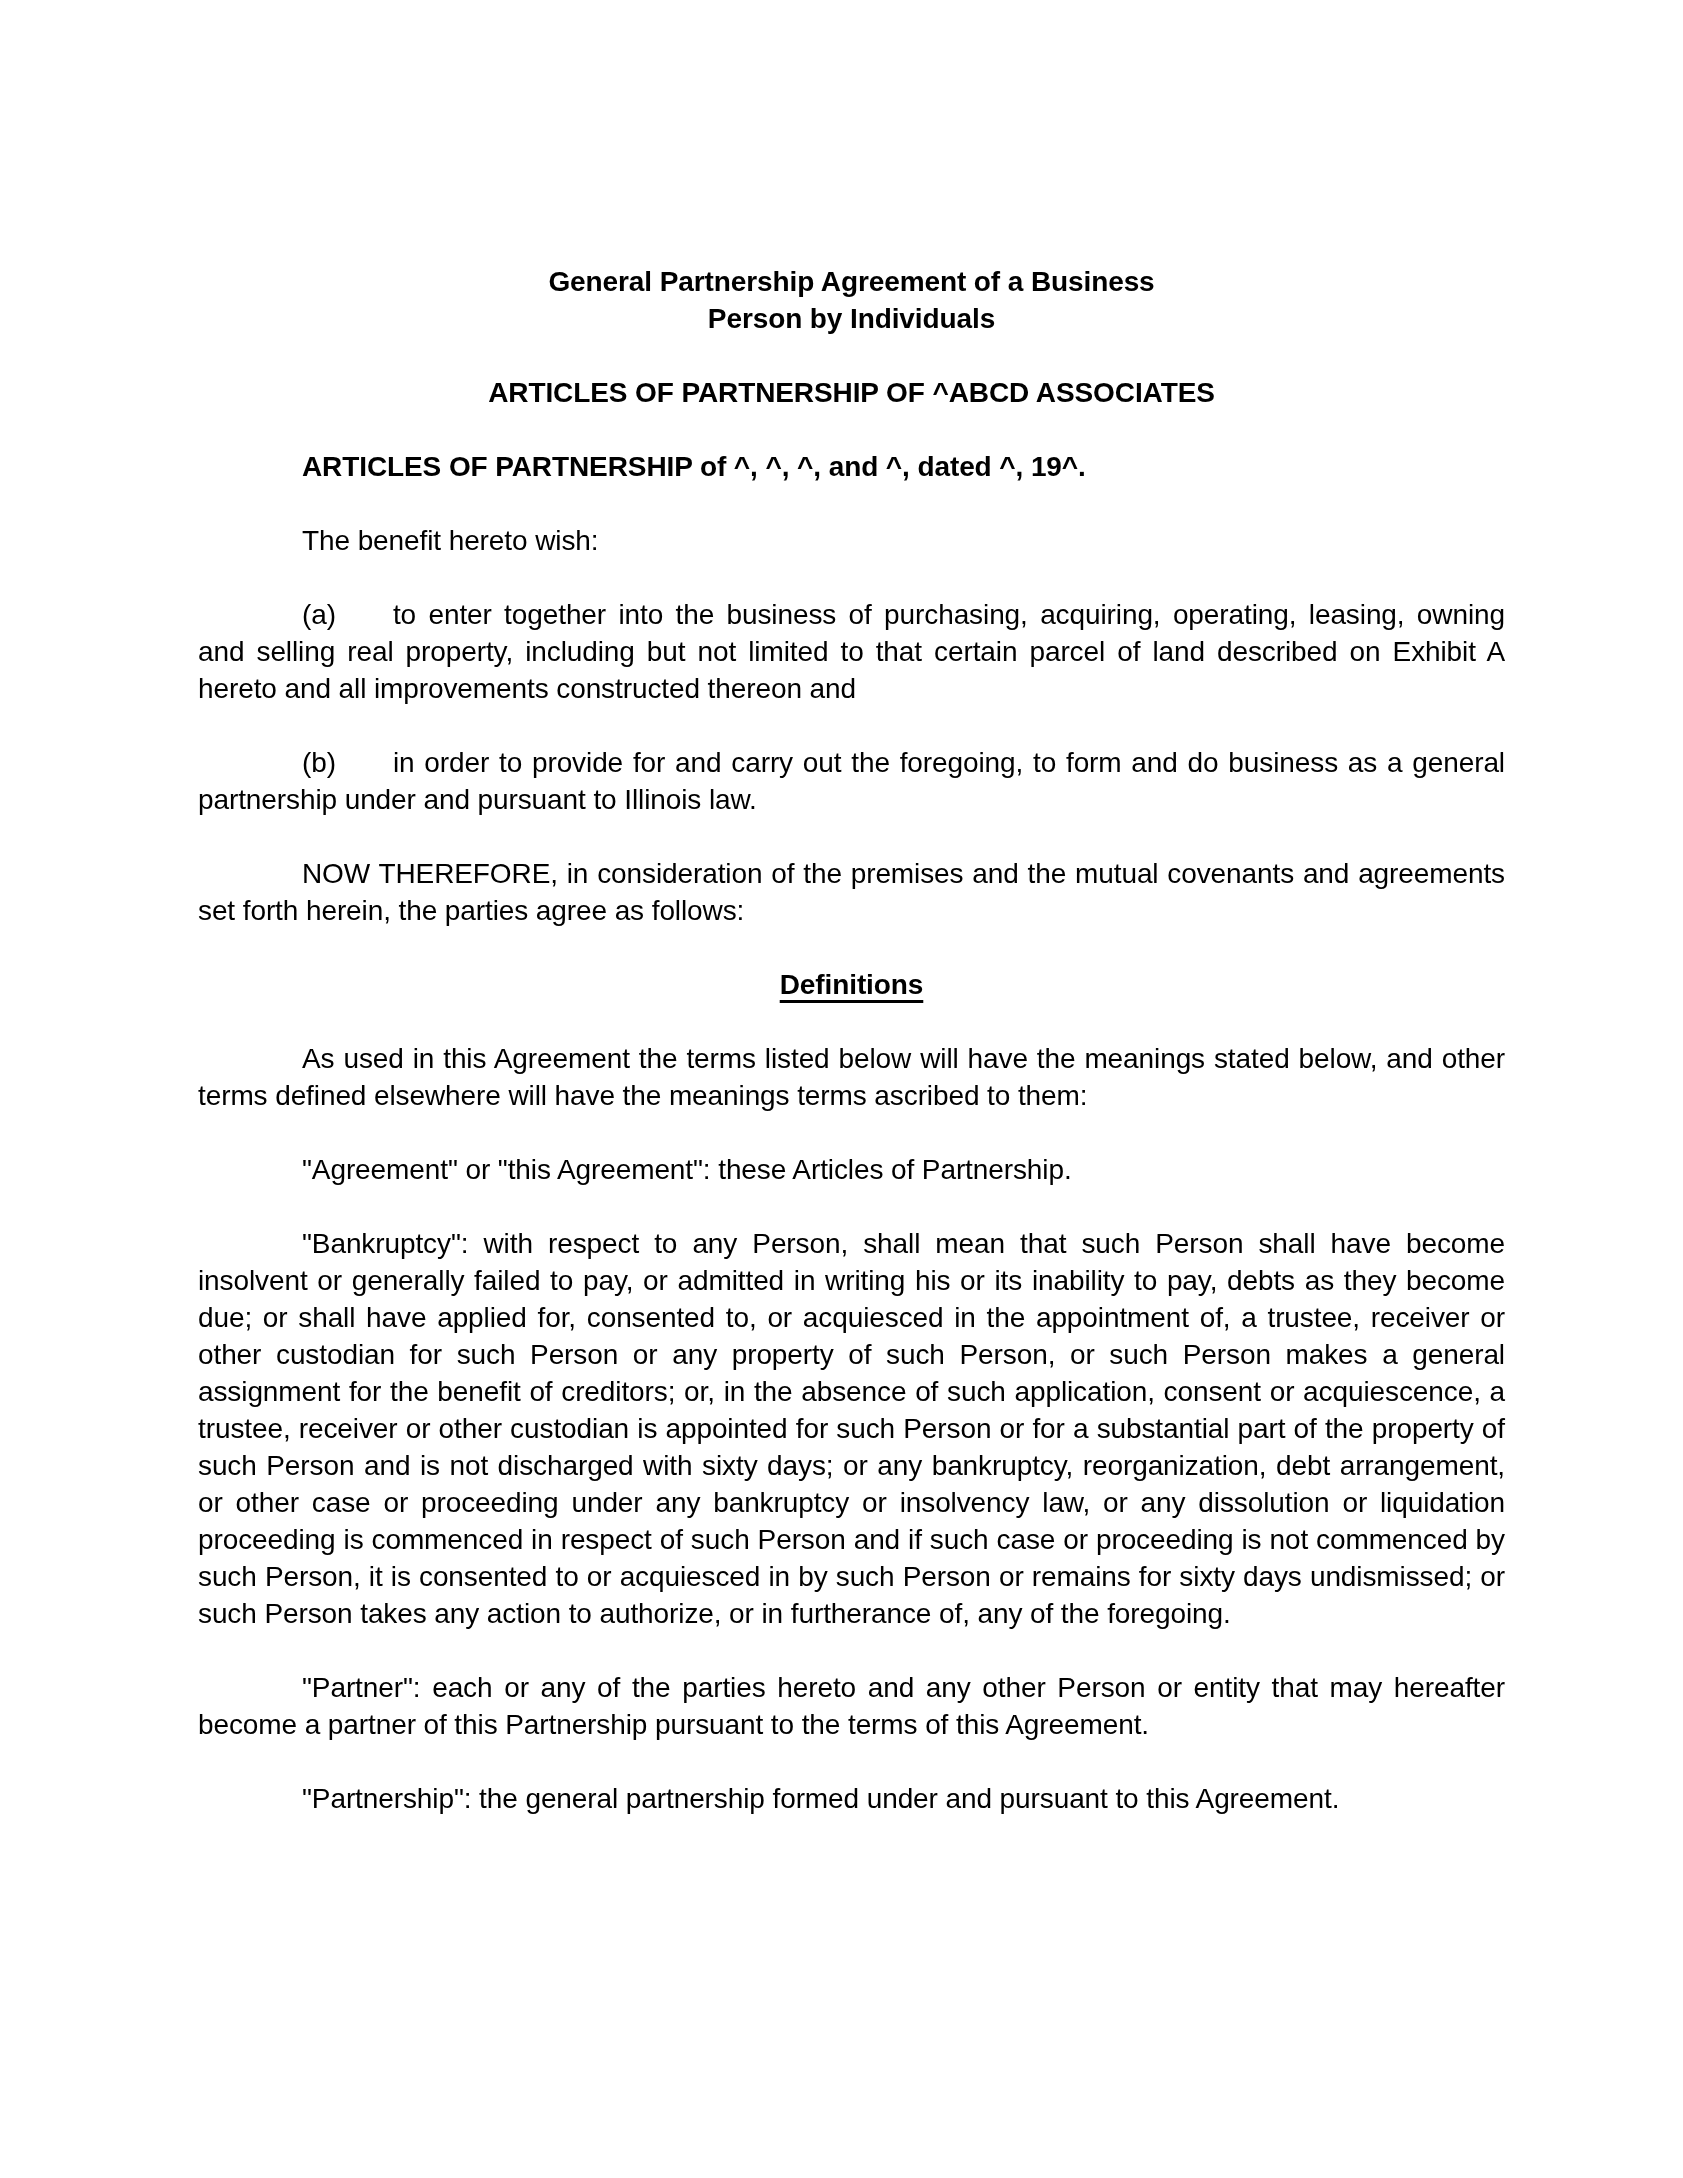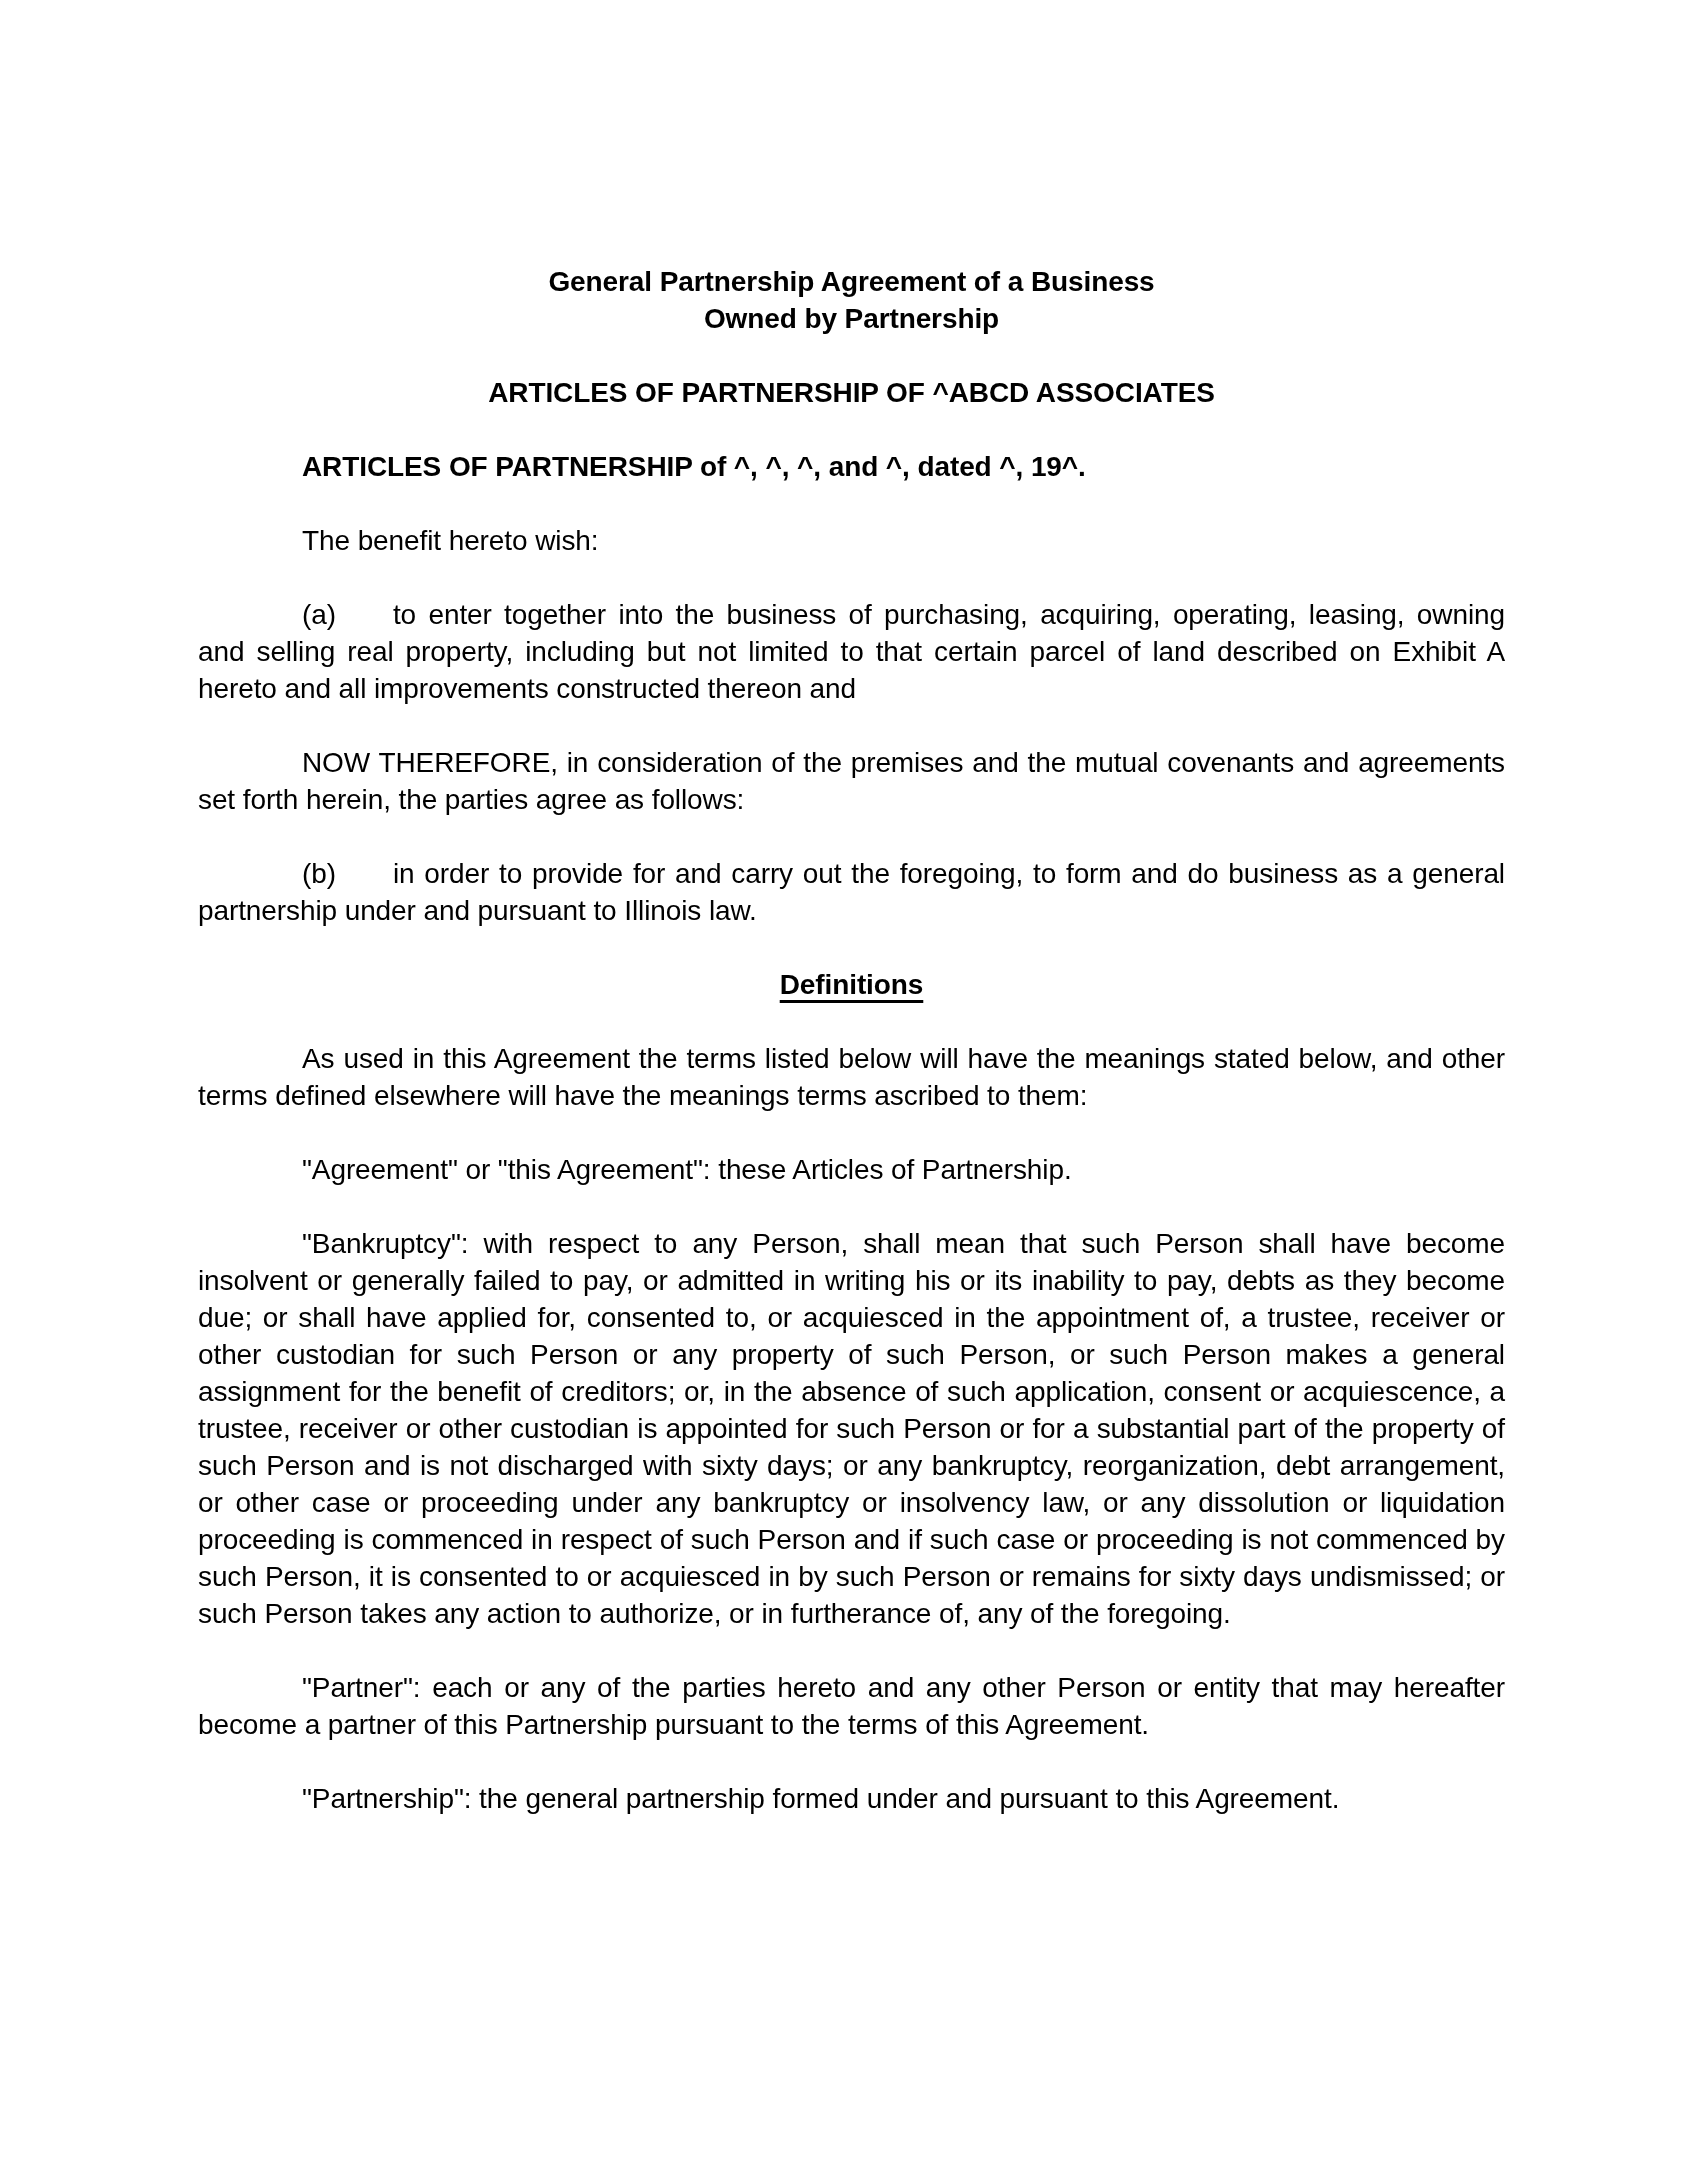--- a/index.html
+++ b/index.html
@@ -44,39 +44,39 @@
   }
 </style>
 </head>
 <body>
 
 <div class="page">
   <div class="content">
 
     <p class="center b">
       <span>General Partnership Agreement of a Business</span><br>
-      <span>Owned by Partnership</span>
+      <span>Person by Individuals</span>
     </p>
 
     <p class="center b">ARTICLES OF PARTNERSHIP OF ^ABCD ASSOCIATES</p>
 
     <p class="b indent">ARTICLES OF PARTNERSHIP of ^, ^, ^, and ^, dated ^, 19^.</p>
 
 
     <p class="indent">The benefit hereto wish:</p>
 
     <p class="just">
       <span>(a)</span><span class="tabgap"></span><span>to enter together into the business of purchasing, acquiring, operating, leasing, owning and selling real property, including but not limited to that certain parcel of land described on Exhibit A hereto and all improvements constructed thereon and</span>
     </p>
 
-    <p class="just">NOW THEREFORE, in consideration of the premises and the mutual covenants and agreements set forth herein, the parties agree as follows:</p>
-
     <p class="just">
       <span>(b)</span><span class="tabgap"></span><span>in order to provide for and carry out the foregoing, to form and do business as a general partnership under and pursuant to Illinois law.</span>
     </p>
+
+    <p class="just">NOW THEREFORE, in consideration of the premises and the mutual covenants and agreements set forth herein, the parties agree as follows:</p>
 
     <p class="center">
       <span class="b ul">Definitions</span>
     </p>
 
     <p class="just">As used in this Agreement the terms listed below will have the meanings stated below, and other terms defined elsewhere will have the meanings terms ascribed to them:</p>
 
     <p class="just">"Agreement" or "this Agreement":  these Articles of Partnership.</p>
 
     <p class="just">"Bankruptcy":  with respect to any Person, shall mean that such Person shall have become insolvent or generally failed to pay, or admitted in writing his or its inability to pay, debts as they become due; or shall have applied for, consented to, or acquiesced in the appointment of, a trustee, receiver or other custodian for such Person or any property of such Person, or such Person makes a general assignment for the benefit of creditors; or, in the absence of such application, consent or acquiescence, a trustee, receiver or other custodian is appointed for such Person or for a substantial part of the property of such Person and is not discharged with sixty days; or any bankruptcy, reorganization, debt arrangement, or other case or proceeding under any bankruptcy or insolvency law, or any dissolution or liquidation proceeding is commenced in respect of such Person and if such case or proceeding is not commenced by such Person, it is consented to or acquiesced in by such Person or remains for sixty days undismissed; or such Person takes any action to authorize, or in furtherance of, any of the foregoing.</p>

